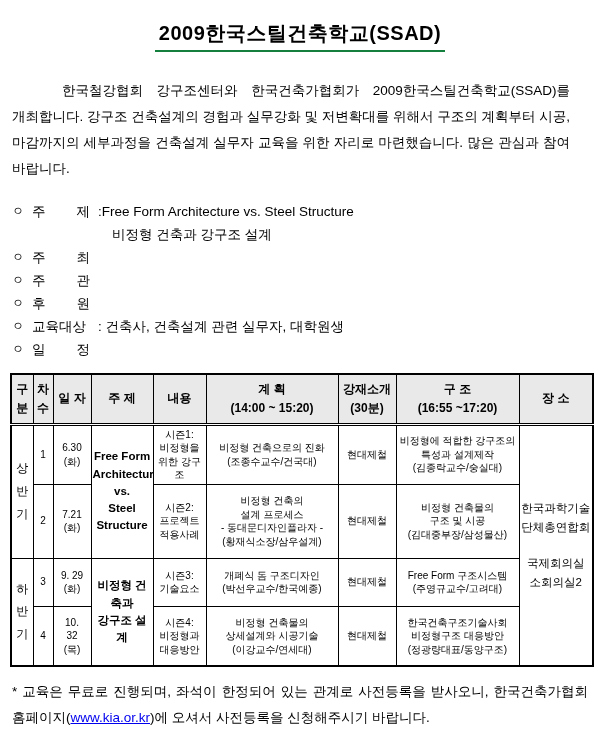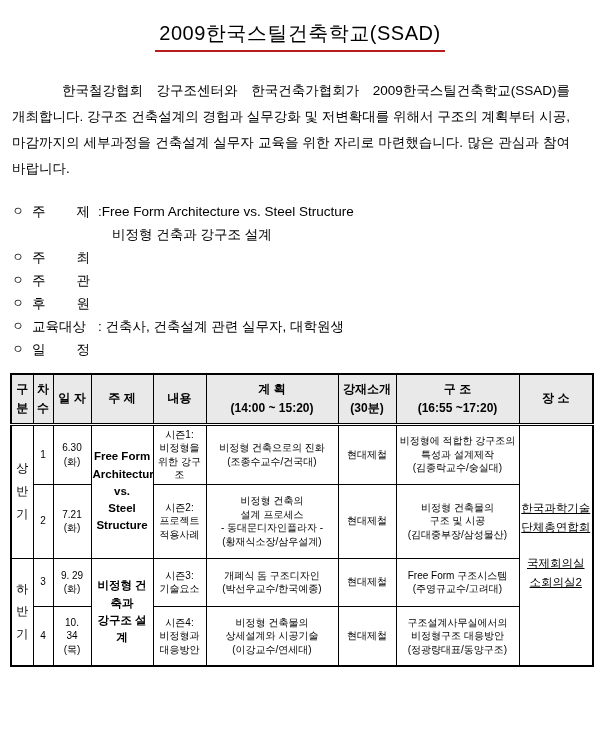--- a/index.html
+++ b/index.html
@@ -5,22 +5,22 @@
   * { margin:0; padding:0; box-sizing:border-box; }
   body {
     width:600px; height:741px; background:#ffffff; color:#000000;
     font-family:"Liberation Sans","DejaVu Sans",sans-serif; overflow:hidden;
   }
   .page { width:600px; height:741px; padding:16px 10px 0 10px; }
 
   
   .title-wrap { text-align:center; margin-top:4px; }
   .title {
-    display:inline-block; font-size:20px; font-weight:normal;
-    border-bottom:2px solid #b91c1c; padding:0 4px 3px 4px; letter-spacing:0.5px;
+    display:inline-block; font-size:20px; font-weight:bold;
+    border-bottom:2px solid #15803d; padding:0 4px 3px 4px; letter-spacing:0.5px;
   }
 
   
   .intro {
     margin:26px 20px 0 2px; font-size:13.5px; line-height:26px;
     text-align:justify; text-indent:50px; word-break:keep-all;
   }
 
   
   .bullets { margin:18px 0 0 2px; font-size:13.5px; }
@@ -42,21 +42,21 @@
     border:1px solid #000; text-align:center; vertical-align:middle;
     white-space:pre-line; padding:2px 1px; overflow:hidden;
   }
   .sched thead th {
     background:#e9e9e9; font-size:12px; font-weight:bold;
     border-bottom:3px double #000; line-height:1.55;
   }
   .sched tbody td { font-size:10px; line-height:1.35; }
   .sched td.topic { font-weight:bold; font-size:11.5px; line-height:1.5; }
   .sched td.group { font-size:12px; line-height:1.9; }
-  .sched td.place { font-size:11.5px; line-height:1.6;text-decoration:underline; }
+  .sched td.place { font-size:11.5px; line-height:1.6; }
   tr.hrow { height:50px; }
   tr.r1 { height:56px; }
   tr.r2 { height:74px; }
   tr.r3 { height:48px; }
   tr.r4 { height:60px; }
 
   
   .note {
     margin:12px 2px 0 2px; font-size:13.5px; line-height:26px;
     text-align:justify; word-break:keep-all;
@@ -193,30 +193,31 @@
 기술요소</td>
         <td>개폐식 돔 구조디자인
 (박선우교수/한국예종)</td>
         <td>현대제철</td>
         <td>Free Form 구조시스템
 (주영규교수/고려대)</td>
       </tr>
       <tr class="r4">
         <td>4</td>
         <td>10.
-34
+32
 (목)</td>
         <td>시즌4:
 비정형과
 대응방안</td>
         <td>비정형 건축물의
 상세설계와 시공기술
 (이강교수/연세대)</td>
         <td>현대제철</td>
-        <td>구조설계사무실에서의
+        <td>한국건축구조기술사회
 비정형구조 대응방안
 (정광량대표/동양구조)</td>
       </tr>
     </tbody>
   </table>
 
+  <p class="note"><span>*</span> <span>교육은 무료로 진행되며, 좌석이 한정되어 있는 관계로 사전등록을 받사오니, 한국건축가협회 홈페이지(</span><a class="link-underline">www.kia.or.kr</a><span>)에 오셔서 사전등록을 신청해주시기 바랍니다.</span></p>
 
 </div>
 
 </body></html>

